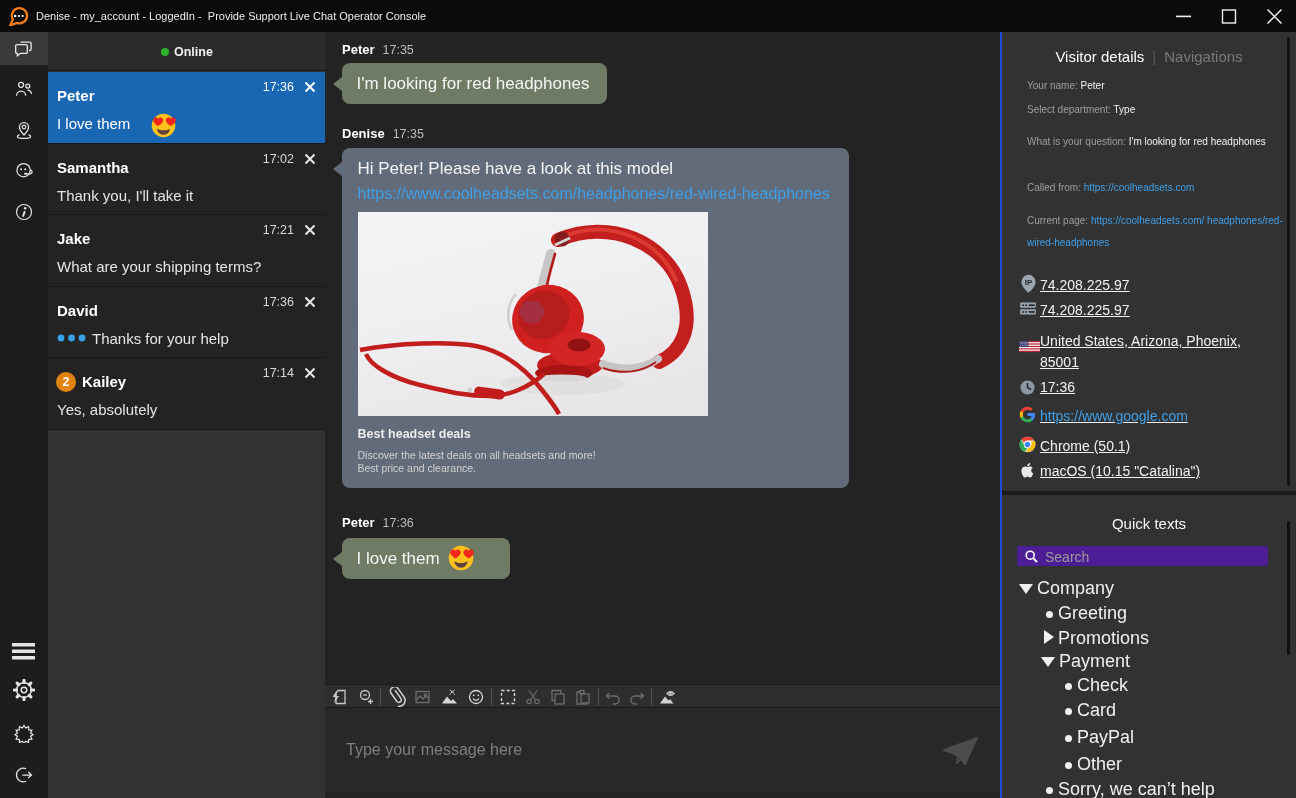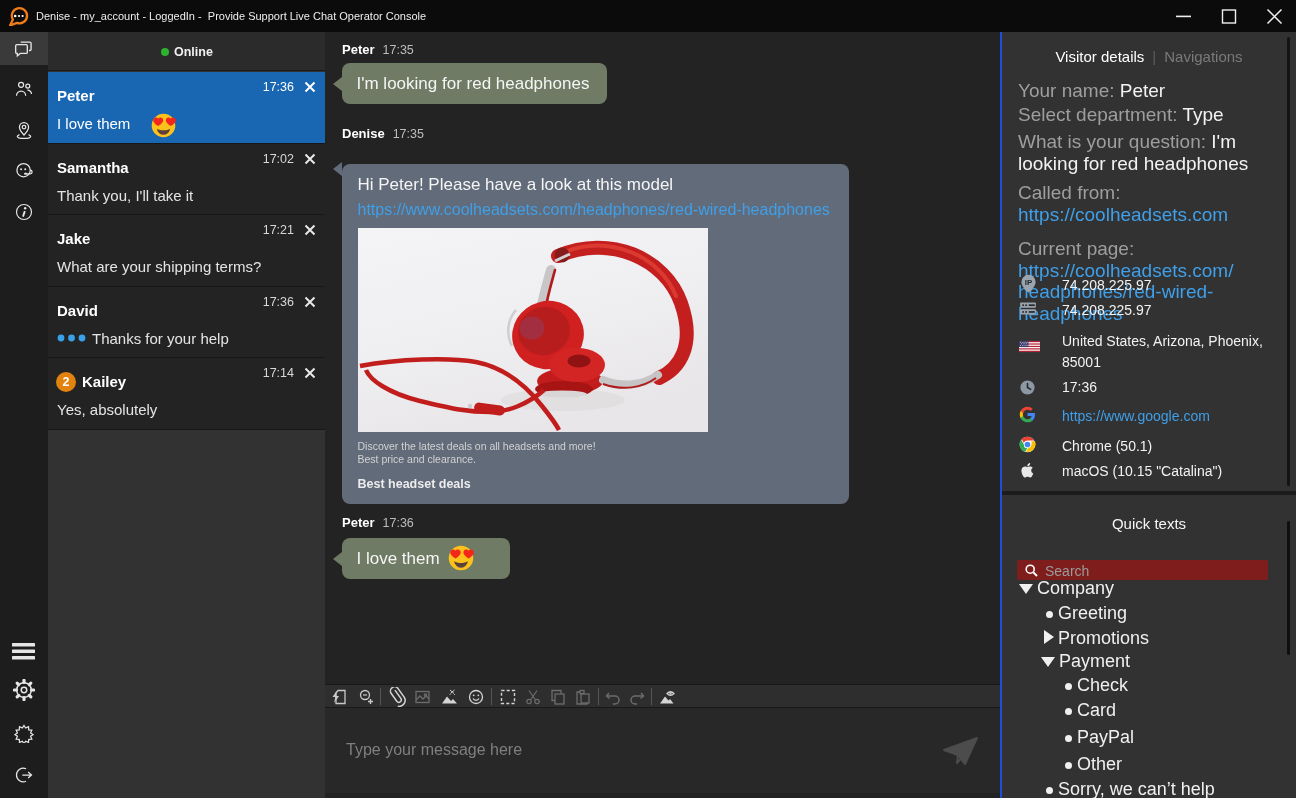--- a/index.html
+++ b/index.html
@@ -22,35 +22,35 @@
   .cname { position:absolute; left:9px; top:15px; font-size:15px; font-weight:bold; color:#ffffff; }
   .ctime { position:absolute; right:31px; top:8px; font-size:12.5px; color:#d8d8d8; }
   .cprev { position:absolute; left:9px; top:43px; font-size:15px; color:#e4e4e4; }
   .cx { position:absolute; right:8px; top:8px; width:14px; height:14px; }
   
   #main { left:325px; top:32px; width:675px; height:766px; background:#232323; }
   .mhead { position:absolute; left:17px; font-size:13px; color:#ffffff; font-weight:bold;text-align:right; }
   .mhead span { font-weight:normal; color:#bdbdbd; margin-left:8px; font-size:12.5px; }
   .bubble { position:absolute; border-radius:8px; color:#f5f5f5; font-size:16px; white-space:nowrap; }
   .bub-green { background:#6f7b64; }
-  .bub-slate { background:#626b79;margin-top:16px; }
+  .bub-slate { background:#626b79; }
   .tail { position:absolute; width:0; height:0; border-top:7px solid transparent; border-bottom:7px solid transparent; }
   .tail-green { border-right:9px solid #6f7b64; }
   .tail-slate { border-right:9px solid #626b79; }
   a.lnk { color:#3f9fe8; text-decoration:none; }
   
   #toolbar { left:0; top:652px; width:675px; height:24px; background:#2e2e2e; border-top:1px solid #191919; border-bottom:1px solid #191919; }
   #input { left:0; top:676px; width:675px; height:85px; background:#282828; }
   #placeholder { left:21px; top:33px; font-size:16px; color:#7f7f7f; }
   
   #right { left:1000px; top:32px; width:296px; height:766px; background:#323232; border-left:2px solid #1d4ed8; }
   .rlabel { color:#9e9e9e; } .rval { color:#f2f2f2; }
-  .rrow { position:absolute; left:16px; font-size:19px; color:#f2f2f2; }
+  .rrow { position:absolute; left:25px; font-size:10px; color:#f2f2f2; }
   .ricon { position:absolute; left:17px; width:17px; height:17px; }
-  .rtxt { position:absolute; left:60px; font-size:14px; color:#f2f2f2; }
+  .rtxt { position:absolute; left:38px; font-size:14px; color:#f2f2f2;text-decoration:underline; }
   .qt-row { position:absolute; font-size:18px; color:#f0f0f0; }
   .bullet { display:inline-block; width:7px; height:7px; border-radius:50%; background:#f0f0f0; vertical-align:1px; }
   .tri-d { display:inline-block; width:0; height:0; border-left:7px solid transparent; border-right:7px solid transparent; border-top:10px solid #f0f0f0; }
   .tri-r { display:inline-block; width:0; height:0; border-top:7px solid transparent; border-bottom:7px solid transparent; border-left:10px solid #f0f0f0; }
 </style>
 </head>
 <body>
 <div id="app">
 
   <div class="abs" id="titlebar">
@@ -186,22 +186,22 @@
     <div class="bubble bub-green" style="left:16.5px;top:30.5px;width:265px;height:41px;line-height:41px;padding-left:15px;font-size:17px;">I'm looking for red headphones</div>
     <div class="tail tail-green" style="left:8px;top:45px"></div>
 
     <div class="mhead" style="top:94px">Denise<span>17:35</span></div>
     <div class="bubble bub-slate" style="left:16.5px;top:115.5px;width:507px;height:340px;padding:11px 16px;">
       <div style="font-size:17px">Hi Peter! Please have a look at this model</div>
       <div style="margin-top:6px"><a class="lnk">https://www.coolheadsets.com/headphones/red-wired-headphones</a></div>
       <svg style="margin-top:9px;display:block" width="350" height="204" viewBox="0 0 350 204">
           <use href="#headphones-img"></use>
         </svg>
+      <div style="font-size:12.5px;font-weight:bold;color:#ececec;margin-top:11px;">Best headset deals</div>
       <div style="font-size:10.5px;color:#d2d2d2;margin-top:8px;line-height:13px;">Discover the latest deals on all headsets and more!<br>Best price and clearance.</div>
-      <div style="font-size:12.5px;font-weight:bold;color:#ececec;margin-top:11px;">Best headset deals</div>
     </div>
     <div class="tail tail-slate" style="left:8px;top:130px"></div>
 
     <div class="mhead" style="top:483px">Peter<span>17:36</span></div>
     <div class="bubble bub-green" style="left:16.5px;top:505.5px;width:168px;height:41px;line-height:41px;padding-left:15px;font-size:17px;">I love them</div>
     <svg class="abs" style="left:123px;top:513px" width="26" height="26" viewBox="0 0 36 36">
         <use href="#emoji-hearteyes"></use>
       </svg>
     <div class="tail tail-green" style="left:8px;top:520px"></div>
 
@@ -278,21 +278,21 @@
   </div>
 
   <div class="abs" id="right">
     <div class="abs" style="left:0;top:16px;width:294px;text-align:center;font-size:15px;color:#ffffff;">
       <span>Visitor details</span><span style="color:#5c5c5c;margin:0 8px;">|</span><span style="color:#7a7a7a;">Navigations</span>
     </div>
     <div class="rrow" style="top:48px"><span class="rlabel">Your name: </span><span class="rval">Peter</span></div>
     <div class="rrow" style="top:72px"><span class="rlabel">Select department: </span><span class="rval">Type</span></div>
     <div class="rrow" style="top:99px;width:262px;line-height:21.5px;"><span class="rlabel">What is your question: </span><span class="rval">I'm looking for red headphones</span></div>
     <div class="rrow" style="top:150px"><span class="rlabel">Called from: </span><a class="lnk">https://coolheadsets.com</a></div>
-    <div class="rrow" style="top:178px;width:262px;line-height:21.5px;margin-top:28px;"><span class="rlabel">Current page: </span><a class="lnk">https://coolheadsets.com/ headphones/red-wired-headphones</a></div>
+    <div class="rrow" style="top:178px;width:262px;line-height:21.5px;"><span class="rlabel">Current page: </span><a class="lnk">https://coolheadsets.com/ headphones/red-wired-headphones</a></div>
 
     <svg class="ricon" style="top:242px;width:19px;height:19px" viewBox="0 0 24 24">
       <path d="M12 1 a9 9 0 0 1 9 9 c0 6.5 -9 13.5 -9 13.5 s-9 -7 -9 -13.5 a9 9 0 0 1 9 -9 z" fill="#9aa4ae"></path>
       <text x="12" y="14" font-size="10" font-weight="bold" fill="#23272b" text-anchor="middle" font-family="Liberation Sans">IP</text>
     </svg>
     <div class="rtxt" style="top:245px">74.208.225.97</div>
     <svg class="ricon" style="top:267px;width:18px;height:19px" viewBox="0 0 24 24" fill="#9aa4ae">
       <rect x="1.5" y="4" width="21" height="7" rx="1"></rect>
         <rect x="1.5" y="13" width="21" height="7" rx="1"></rect>
       <g fill="#23272b">
@@ -352,21 +352,21 @@
     </svg>
     <div class="rtxt" style="top:406px">Chrome (50.1)</div>
     <svg class="ricon" style="top:429px;width:18px;height:18px" viewBox="0 0 24 24" fill="#e8e8e8">
       <path d="M16.3 12.8 c0-2.4 2-3.6 2.1-3.7 -1.1-1.7-2.9-1.9-3.5-1.9 -1.5-.2-2.9.9-3.7.9 -.8 0-1.9-.9-3.2-.8 -1.6 0-3.1 1-4 2.4 -1.7 3-0.4 7.4 1.2 9.8 .8 1.2 1.8 2.5 3.1 2.4 1.2-.1 1.7-.8 3.2-.8 1.5 0 1.9.8 3.2.8 1.3 0 2.2-1.2 3-2.4 .9-1.4 1.3-2.7 1.3-2.8 -.1 0-2.6-1-2.7-3.9 z"></path>
       <path d="M13.9 5.6 c.7-.8 1.1-1.9 1-3.1 -1 0-2.1.7-2.8 1.5 -.6.7-1.2 1.9-1 3 1.1.1 2.2-.6 2.8-1.4 z"></path>
     </svg>
     <div class="rtxt" style="top:431px">macOS (10.15 "Catalina")</div>
 
     <div class="abs" style="left:0;top:459px;width:294px;height:4px;background:#1c1c1c;"></div>
     <div class="abs" style="left:0;top:483px;width:294px;text-align:center;font-size:15px;color:#f5f5f5;">Quick texts</div>
-    <div class="abs" style="left:15px;top:514px;width:251px;height:20px;background:#7f1d1d;border-radius:2px;margin-top:14px;">
+    <div class="abs" style="left:15px;top:514px;width:251px;height:20px;background:#4c1d95;border-radius:2px;">
       <svg class="abs" style="left:8px;top:3.5px" width="13" height="13" viewBox="0 0 13 13" fill="none" stroke="#fff" stroke-width="1.6">
         <circle cx="5.2" cy="5.2" r="4"></circle>
           <path d="M8.4 8.4 L12 12" stroke-width="2"></path>
       </svg>
       <span class="abs" style="left:28px;top:2.5px;font-size:14px;color:#9a9a9a;">Search</span>
     </div>
     <div class="qt-row" style="left:17px;top:546px"><span class="tri-d" style="margin-right:4px"></span>Company</div>
     <div class="qt-row" style="left:44px;top:571px"><span class="bullet" style="margin-right:5px"></span>Greeting</div>
     <div class="qt-row" style="left:42px;top:596px"><span class="tri-r" style="margin-right:4px"></span>Promotions</div>
     <div class="qt-row" style="left:39px;top:619px"><span class="tri-d" style="margin-right:4px"></span>Payment</div>

